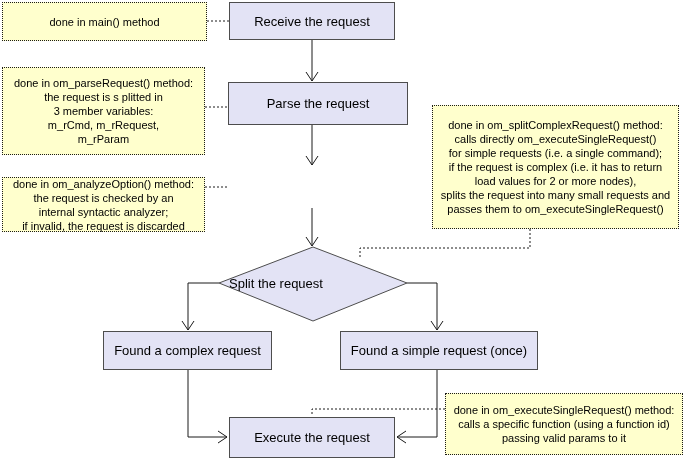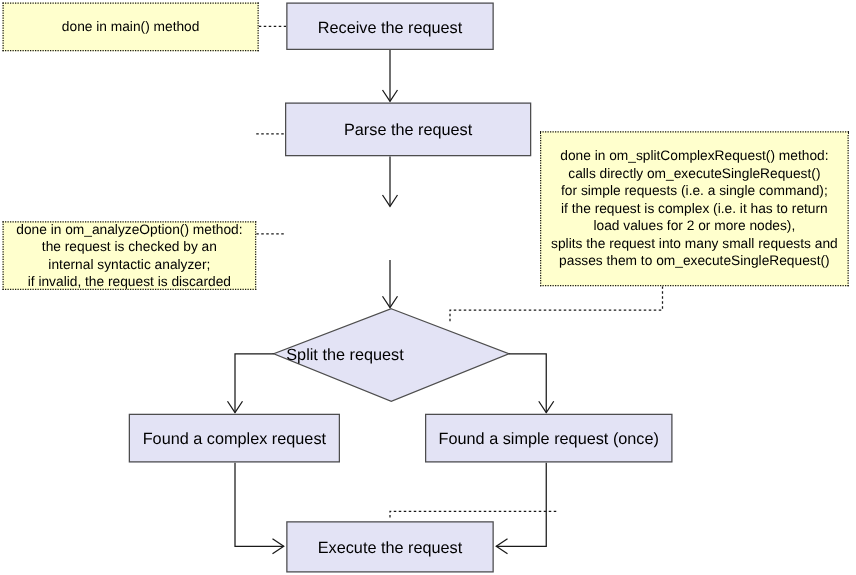--- a/index.html
+++ b/index.html
@@ -84,41 +84,49 @@
       <path d="M207 21 H229"></path>
       <path d="M205 107 H228"></path>
       <path d="M205 187 H228"></path>
       <path d="M530 229 V248 H360 V259"></path>
       <path d="M445 409 H312 V416"></path>
     </g>
   </svg>
 
   <div class="node" style="left:229px; top:2px; width:166px; height:38px;">Receive the request</div>
 
-  <div class="node" style="left:228px; top:82px; width:197px; height:43px;">Parse the request</div>
+  <div class="node" style="left:228px; top:82px; width:180px; height:43px;">Parse the request</div>
 
 
   <div class="diamond-label" style="left:229px; top:276px; width:168px;">Split the request</div>
 
   <div class="node" style="left:103px; top:331px; width:169px; height:39px;">Found a complex request</div>
 
   <div class="node" style="left:340px; top:331px; width:198px; height:39px;">Found a simple request (once)</div>
 
   <div class="node" style="left:229px; top:417px; width:166px; height:41px;">Execute the request</div>
 
   <div class="note" style="left:2px; top:2px; width:205px; height:39px;">done in main() method</div>
 
+  <div class="note" style="left:2px; top:67px; width:203px; height:88px;">done in om_parseRequest() method:
+the request is s plitted in
+3 member variables:
+m_rCmd, m_rRequest,
+m_rParam</div>
 
   <div class="note" style="left:2px; top:177px; width:203px; height:55px;">done in om_analyzeOption() method:
 the request is checked by an
 internal syntactic analyzer;
 if invalid, the request is discarded</div>
 
   <div class="note" style="left:432px; top:105px; width:247px; height:124px;">done in om_splitComplexRequest() method:
 calls directly om_executeSingleRequest()
 for simple requests (i.e. a single command);
 if the request is complex (i.e. it has to return
 load values for 2 or more nodes),
 splits the request into many small requests and
 passes them to om_executeSingleRequest()</div>
 
+  <div class="note" style="left:445px; top:393px; width:238px; height:62px;">done in om_executeSingleRequest() method:
+calls a specific function (using a function id)
+passing valid params to it</div>
 
 </div>
 
 </body></html>

